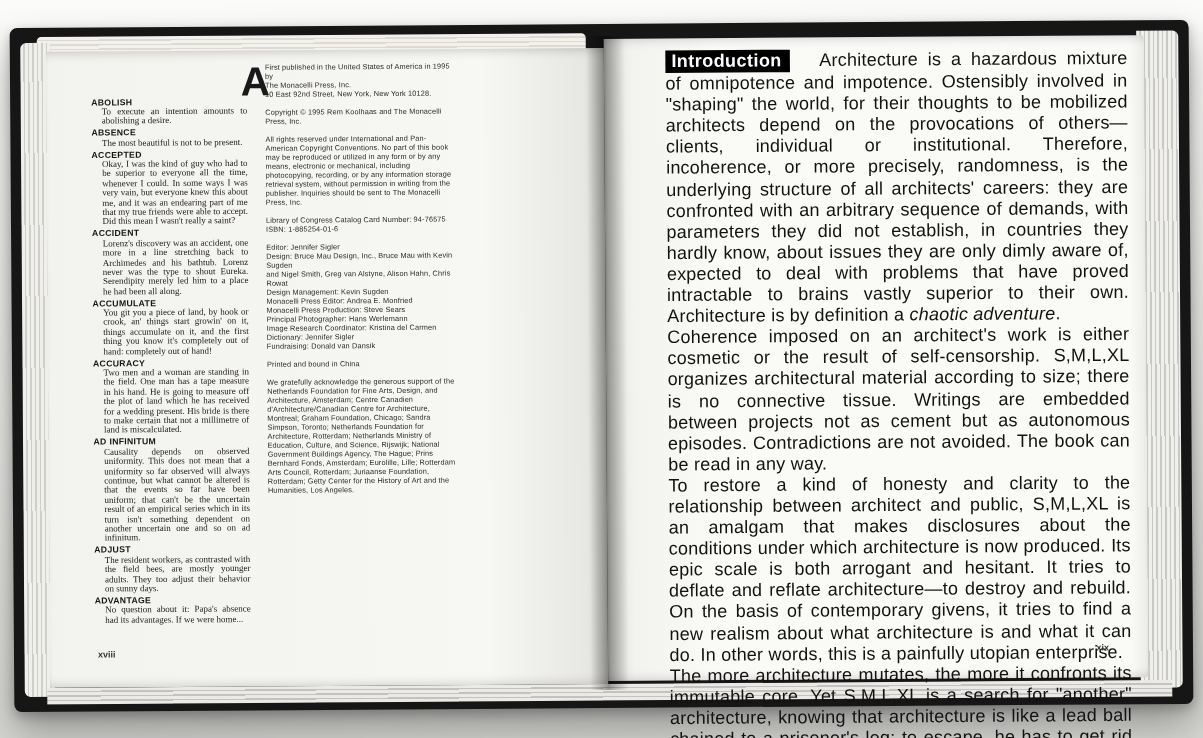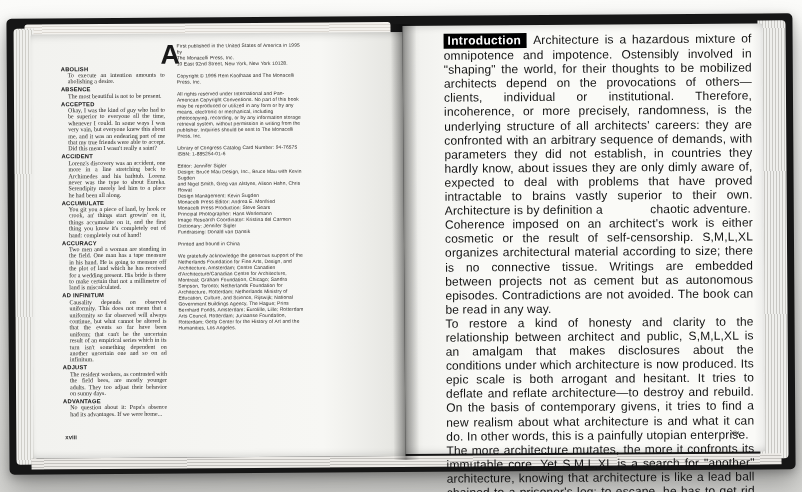--- a/index.html
+++ b/index.html
@@ -78,23 +78,23 @@
   .page-num-right{right:26px;bottom:16px;}
   
   .intro-body{
     position:absolute;left:41px;top:8px;width:308px;
     font-size:12px;line-height:14.1px;letter-spacing:.15px;
     color:#121212;text-align:justify;
   }
   .intro-body p{margin:0;}
   .intro-label{
     display:inline-block;background:#000;color:#fff;font-weight:bold;
-    padding:0 5px 1px 4px;margin-right:7px;letter-spacing:.3px;
+    padding:0 5px 1px 4px;margin-right:20px;letter-spacing:.3px;
   }
-  .italic{margin-left:44px;}
+  .italic{font-style:italic;}
 </style>
 </head>
 <body>
 
 <div class="book">
   <div class="cover"></div>
   <div class="edge-top"></div>
   <div class="edge-left"></div>
   <div class="edge-right"></div>
   <div class="edge-bottom"></div>

